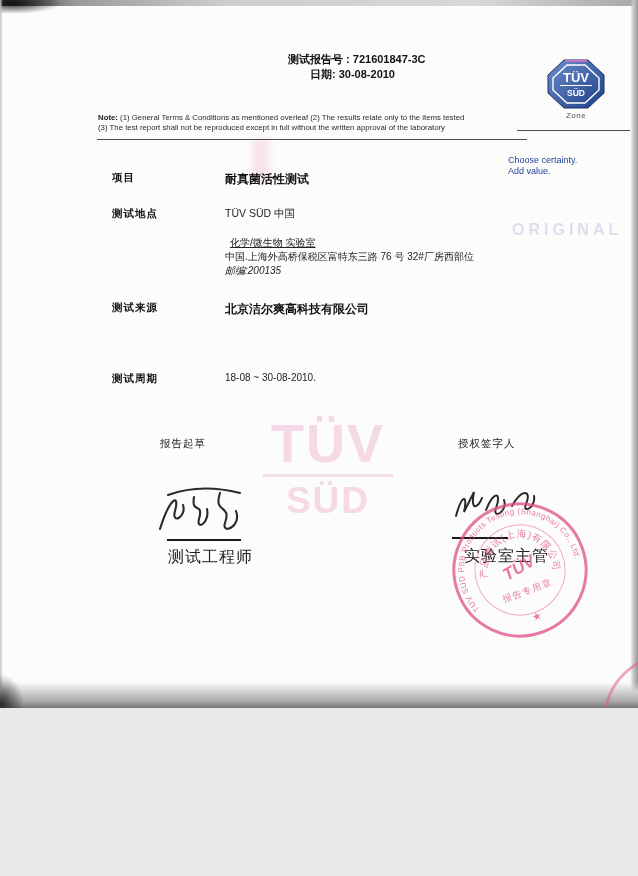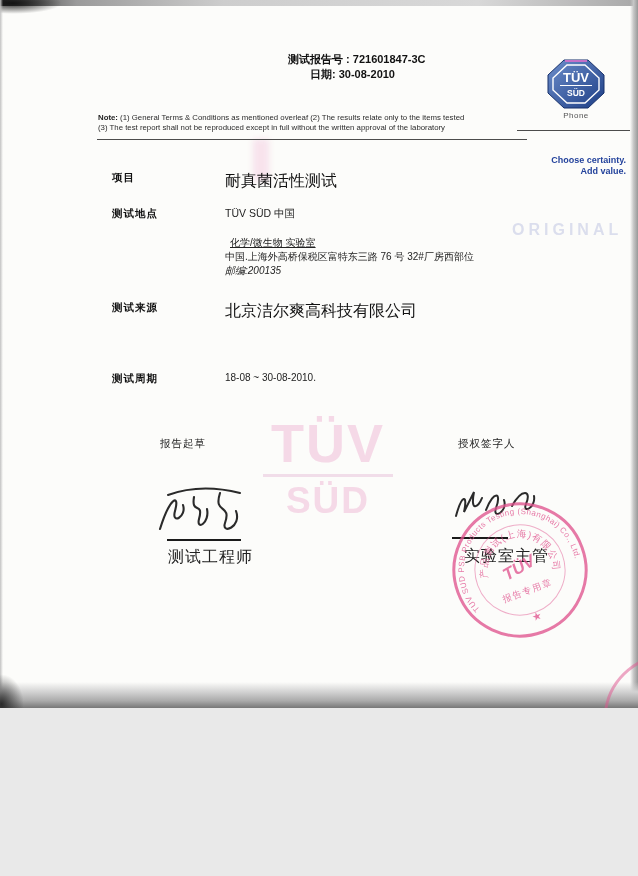--- a/index.html
+++ b/index.html
@@ -3,23 +3,23 @@
 <meta charset="utf-8">
 <style>
   html,body{margin:0;padding:0;background:#e9e9e9;}
   .page{position:relative;width:638px;height:708px;margin:0 auto;background:#fcfcfa;
         overflow:hidden;font-family:"Liberation Sans",sans-serif;color:#1a1a1a;}
   .abs{position:absolute;}
   .hdr{font-size:11px;font-weight:700;color:#111;}
   .note{font-size:7.8px;line-height:9.6px;color:#2b2b2b;}
   .lbl{font-size:10.5px;font-weight:700;letter-spacing:1px;color:#111;}
   .val{font-size:10px;color:#222;}
-  .valb{font-size:16px;font-weight:400;color:#111;}
+  .valb{font-size:12px;font-weight:700;color:#111;}
   .cn{font-size:10.5px;color:#222;}
-  .tagline{font-size:9px;font-weight:700;color:#24439c;line-height:11px;text-align:right;}
+  .tagline{font-size:9px;font-weight:400;color:#24439c;line-height:11px;text-align:left;}
   .region{font-size:8px;color:#555;text-align:center;letter-spacing:.5px;}
   .rule{background:#4c4c4c;height:1px;}
   .sigline{background:#1b1b1b;height:2px;}
   .role{font-size:16px;color:#222;letter-spacing:1px;text-align:center;}
   .wm{color:#f5d9e7;text-align:center;font-weight:800;line-height:1;}
   .wm-original{font-size:16px;font-weight:700;letter-spacing:4px;color:rgba(105,118,190,.22);white-space:nowrap;}
   .ft{font-size:6.8px;line-height:8.8px;color:#666;}
   .ftb{font-weight:700;color:#222;}
   .pre{white-space:pre;}
   .pg{font-size:7.5px;color:#444;}
@@ -48,21 +48,21 @@
           <stop offset="1" stop-color="#1d3e85"></stop>
       </linearGradient>
     </defs>
     <polygon points="17,1 41,1 57,16 57,34 41,49 17,49 1,34 1,16" fill="url(#lg1)" stroke="#16306b" stroke-width="1"></polygon>
     <line x1="18" y1="2" x2="40" y2="2" stroke="#c470c8" stroke-width="2"></line>
     <polygon points="20,6 38,6 52,19 52,31 38,44 20,44 6,31 6,19" fill="none" stroke="#fff" stroke-width="1.4"></polygon>
     <text x="29" y="23" text-anchor="middle" font-size="13" font-weight="bold" fill="#fff">TÜV</text>
     <line x1="13" y1="26.5" x2="45" y2="26.5" stroke="#fff" stroke-width="1"></line>
     <text x="29" y="37" text-anchor="middle" font-size="8.5" font-weight="bold" fill="#fff">SÜD</text>
   </svg>
-  <div class="abs region" style="left:547px;top:111px;width:58px;">Phone</div>
+  <div class="abs region" style="left:547px;top:111px;width:58px;">Zone</div>
   <div class="abs rule" style="left:517px;top:130px;width:113px;"></div>
   <div class="abs tagline" style="left:508px;top:155px;width:118px;">
     <div>Choose certainty.</div>
     <div>Add value.</div>
   </div>
   <div class="abs wm-original" style="left:512px;top:221px;">ORIGINAL</div>
 
   <div class="abs note" style="left:98px;top:113px;width:432px;">
     <span class="ftb">Note:</span><span> (1) General Terms &amp; Conditions as mentioned overleaf (2) The results relate only to the items tested</span>
     <div>(3) The test report shall not be reproduced except in full without the written approval of the laboratory</div>

